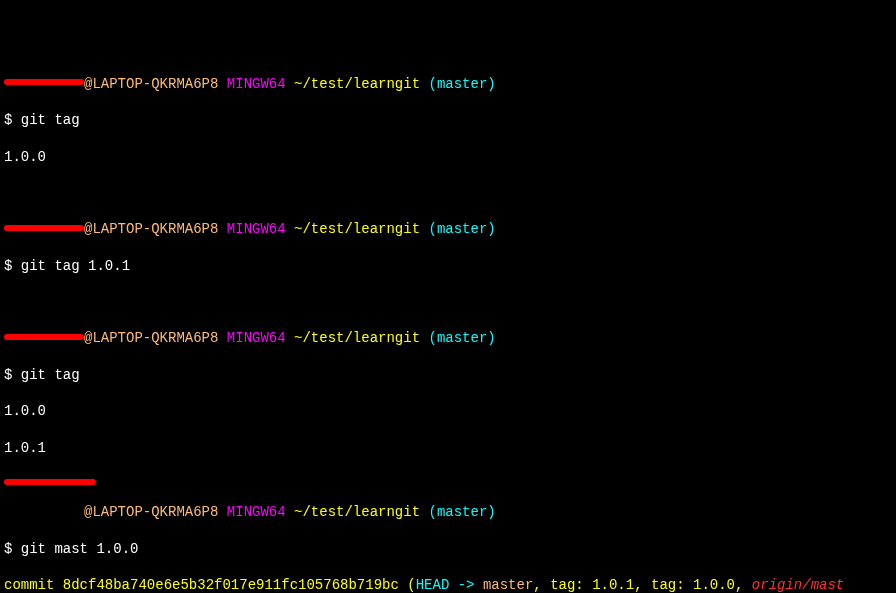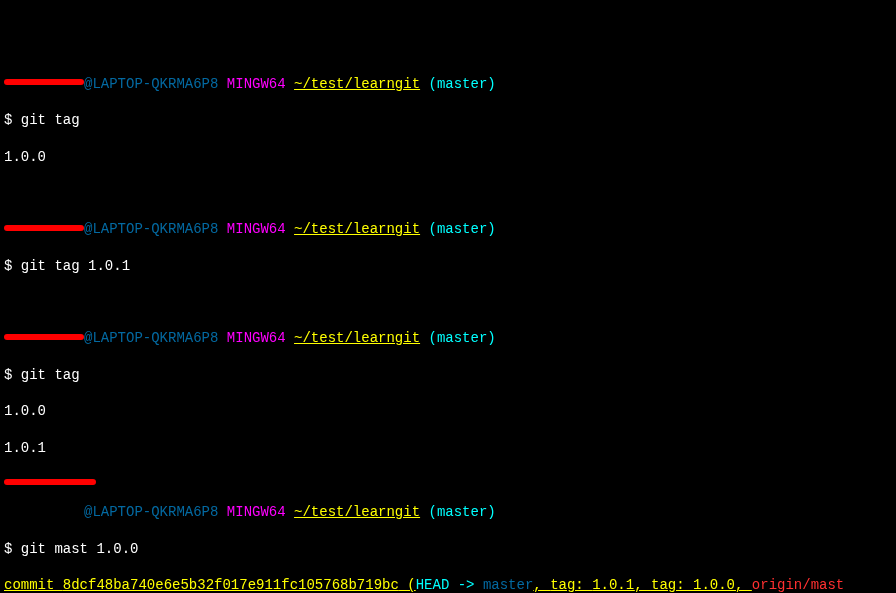--- a/index.html
+++ b/index.html
@@ -15,26 +15,26 @@
       color: #c0c0c0;
       padding: 2px 4px;
       white-space: pre;
       width: 896px;
       overflow: hidden;
     }
     .line {
       display: block;
       min-height: 18px;
     }
-    .green { color: #0369a1; }
-    .yellow { color: #ffff00; text-decoration: underline; }
+    .green { color: #fdba74; }
+    .yellow { color: #ffff00; }
     .cyan { color: #00ffff; text-align: center; }
     .magenta { color: #ff00ff; text-align: right; }
     .white { color: #ffffff; }
-    .red { color: #ff3030; }
+    .red { color: #ff3030; font-style: italic; }
     .redact {
       display: inline-block;
       background: #ff0000;
       height: 6px;
       vertical-align: middle;
       border-radius: 3px;
       position: relative;
       top: -2px;
     }
     .redact1 { width: 80px; }

